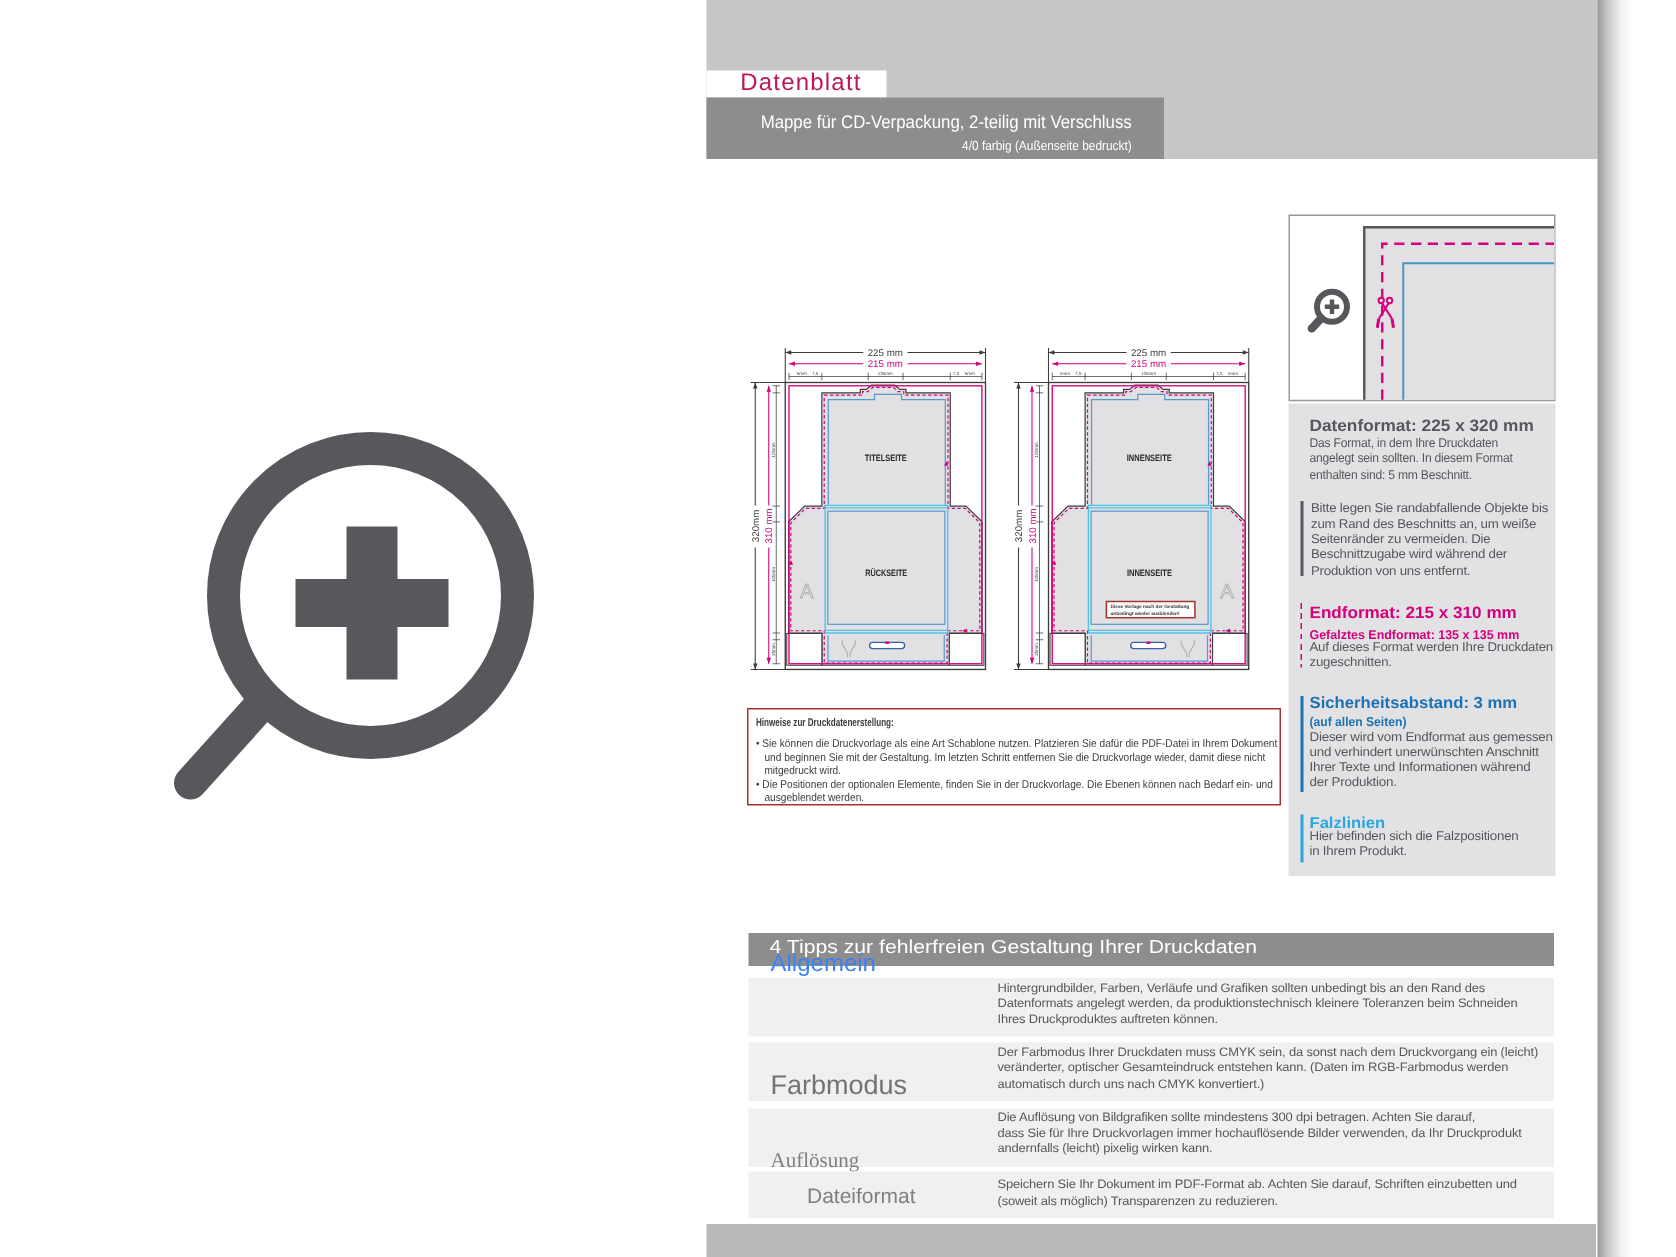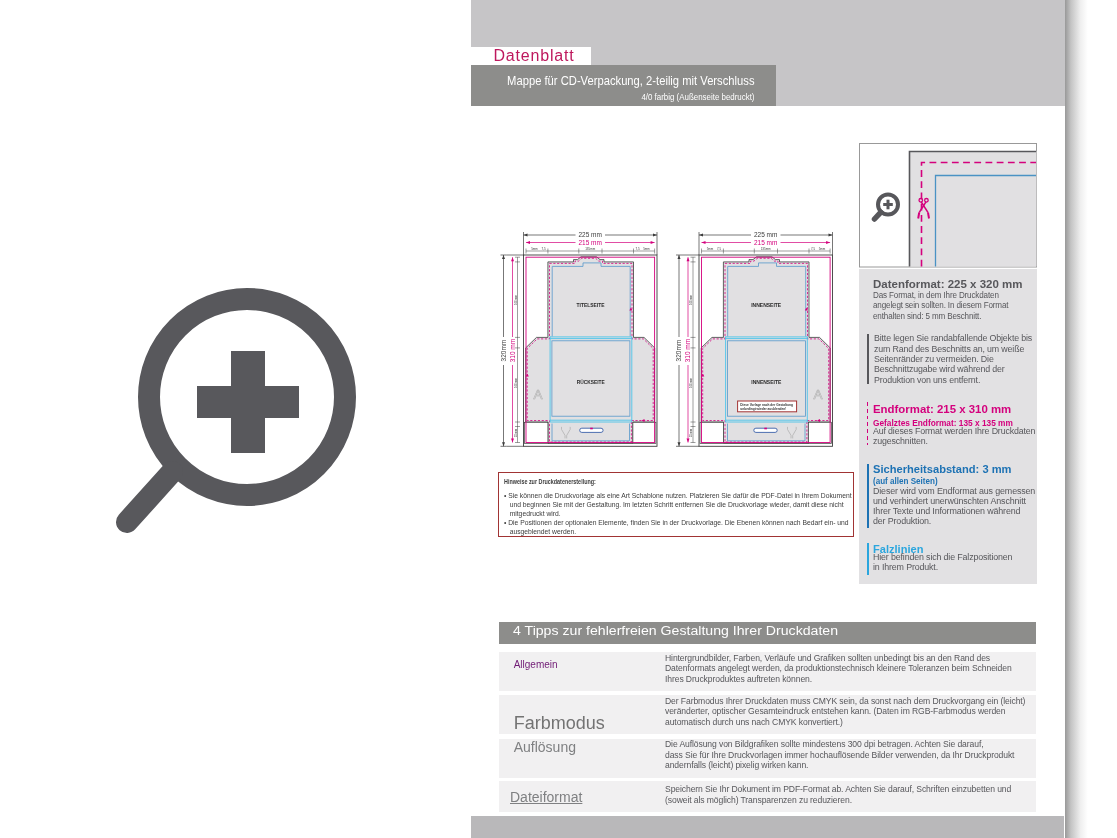--- a/index.html
+++ b/index.html
@@ -250,39 +250,39 @@
 <div class="abs" style="left:873px;top:542.9px;font-size:10.5px;line-height:12px;font-weight:bold;color:#2ba6de;white-space:nowrap;transform:scaleX(1.054);transform-origin:left top;">Falzlinien</div>
 
 <div class="abs" style="left:873px;top:552.4px;font-size:8.5px;line-height:10px;letter-spacing:-0.15px;color:#57575b;transform:scaleX(1.045);transform-origin:left top;">Hier befinden sich die Falzpositionen<br>in Ihrem Produkt.</div>
 
 <div class="abs" style="left:498.8px;top:622px;width:537.2px;height:22.2px;background:#8d8d8b;"></div>
 
 <div class="abs" style="left:513.4px;top:624.4px;font-size:12.5px;line-height:14px;color:#fff;white-space:nowrap;transform:scaleX(1.13);transform-origin:left top;">4 Tipps zur fehlerfreien Gestaltung Ihrer Druckdaten</div>
 
 <div class="abs" style="left:498.8px;top:652px;width:537.2px;height:39px;background:#f1f0f1;"></div>
 
-<div class="abs" style="left:513.7px;top:657px;font-size:10px;line-height:16px;color:#701a75;">Allgemein</div>
+<div class="abs" style="left:513.7px;top:635px;font-size:16px;line-height:16px;color:#3b82f6;">Allgemein</div>
 
 <div class="abs" style="left:665px;top:653.7px;font-size:8.2px;line-height:10.4px;letter-spacing:-0.1px;color:#57575b;transform:scaleX(1.05);transform-origin:left top;">Hintergrundbilder, Farben, Verläufe und Grafiken sollten unbedingt bis an den Rand des<br>Datenformats angelegt werden, da produktionstechnisch kleinere Toleranzen beim Schneiden<br>Ihres Druckproduktes auftreten können.</div>
 
 <div class="abs" style="left:498.8px;top:695.3px;width:537.2px;height:39px;background:#f1f0f1;"></div>
 
 <div class="abs" style="left:513.7px;top:715px;font-size:18px;line-height:16px;color:#737373;">Farbmodus</div>
 
 <div class="abs" style="left:665px;top:697px;font-size:8.2px;line-height:10.4px;letter-spacing:-0.1px;color:#57575b;transform:scaleX(1.05);transform-origin:left top;">Der Farbmodus Ihrer Druckdaten muss CMYK sein, da sonst nach dem Druckvorgang ein (leicht)<br>veränderter, optischer Gesamteindruck entstehen kann. (Daten im RGB-Farbmodus werden<br>automatisch durch uns nach CMYK konvertiert.)</div>
 
 <div class="abs" style="left:498.8px;top:738.6px;width:537.2px;height:39px;background:#f1f0f1;"></div>
 
-<div class="abs" style="left:513.7px;top:739px;font-size:14px;line-height:16px;color:#7f8082;">Auflösung</div>
+<div class="abs" style="left:513.7px;top:767px;font-size:14px;line-height:16px;color:#7f8082;font-family:Liberation Serif, serif;">Auflösung</div>
 
 <div class="abs" style="left:665px;top:740.3px;font-size:8.2px;line-height:10.4px;letter-spacing:-0.1px;color:#57575b;transform:scaleX(1.05);transform-origin:left top;">Die Auflösung von Bildgrafiken sollte mindestens 300 dpi betragen. Achten Sie darauf,<br>dass Sie für Ihre Druckvorlagen immer hochauflösende Bilder verwenden, da Ihr Druckprodukt<br>andernfalls (leicht) pixelig wirken kann.</div>
 
 <div class="abs" style="left:498.8px;top:780.9px;width:537.2px;height:31.3px;background:#f1f0f1;"></div>
 
-<div class="abs" style="left:510px;top:789.2px;font-size:14px;line-height:16px;color:#7f8082;text-decoration:underline;">Dateiformat</div>
+<div class="abs" style="left:538px;top:789.2px;font-size:14px;line-height:16px;color:#7f8082;">Dateiformat</div>
 
 <div class="abs" style="left:665px;top:785.1px;font-size:8.2px;line-height:10.4px;letter-spacing:-0.1px;color:#57575b;transform:scaleX(1.05);transform-origin:left top;">Speichern Sie Ihr Dokument im PDF-Format ab. Achten Sie darauf, Schriften einzubetten und<br>(soweit als möglich) Transparenzen zu reduzieren.</div>
 
 <div class="abs" style="left:471px;top:816.3px;width:593px;height:21.7px;background:#b9b8ba;"></div>
 
 <svg class="abs" style="left:100px;top:260px;" width="300" height="290" viewBox="100 260 300 290">
   <g fill="none" stroke="#58585c">
     <circle cx="247" cy="397" r="98" stroke-width="22"></circle>
     <line x1="172" y1="472" x2="127" y2="522" stroke-width="22" stroke-linecap="round"></line>
   </g>

